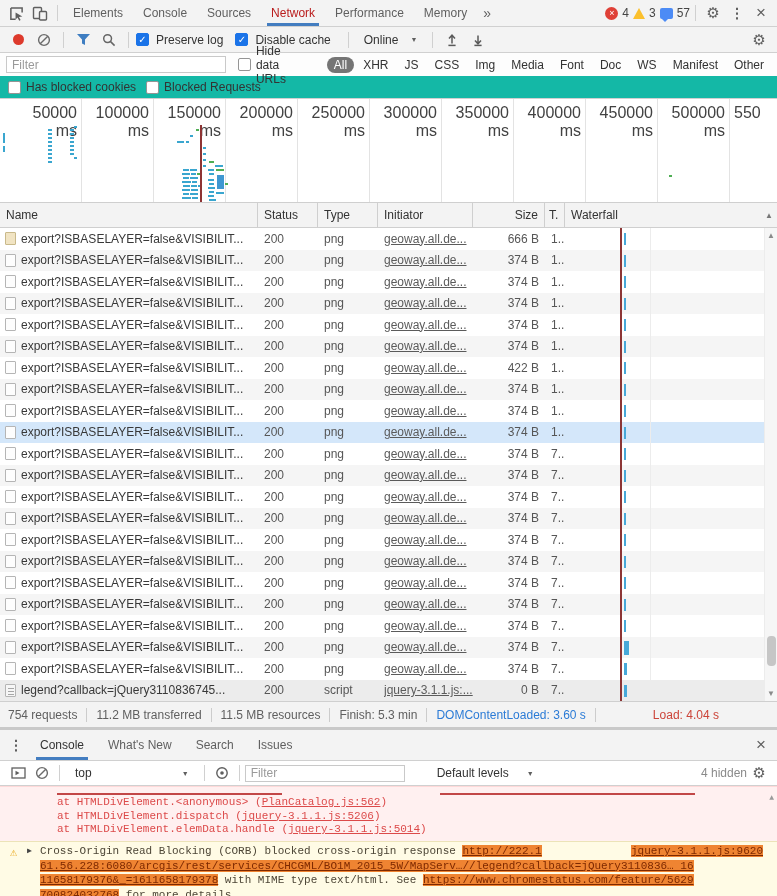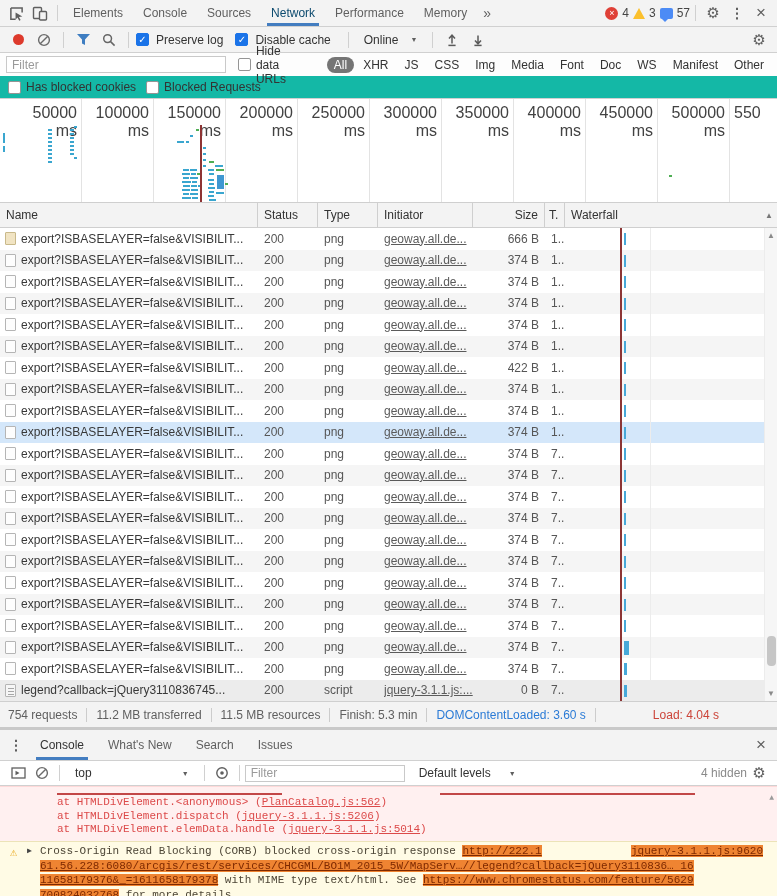--- a/index.html
+++ b/index.html
@@ -8,21 +8,21 @@
   #app { position:relative; width:777px; height:896px; background:#fff; }
 
   .vsep { display:inline-block; width:1px; height:16px; background:#d0d0d0; margin:0 5px; flex:0 0 1px; }
   .icon-btn { display:inline-flex; align-items:center; justify-content:center; width:24px; height:22px; cursor:pointer; }
 
   
   .tabbar { height:27px; background:#f3f3f3; border-bottom:1px solid #d0d0d0;
             display:flex; align-items:center; padding:0 4px; }
   .tabs { display:flex; align-items:stretch; height:100%; }
   .tab { display:flex; align-items:center; padding:0 10px; color:#5f5f5f; cursor:pointer; position:relative; }
-  .tab.active { color:#0c4a6e; }
+  .tab.active { color:#b91c1c; }
   .tab.active::after { content:""; position:absolute; left:6px; right:6px; bottom:0; height:3px; background:#437dc0; }
   .more { color:#5f5f5f; font-size:14px; padding:0 6px; cursor:pointer; }
   .badges { display:flex; align-items:center; gap:4px; margin-left:auto; }
   .badge-count { color:#454545; }
   .b-err { width:13px; height:13px; border-radius:50%; background:#df4037; color:#fff; font-size:9px;
            display:inline-flex; align-items:center; justify-content:center; line-height:1; }
   .b-warn { width:0; height:0; border-left:6.5px solid transparent; border-right:6.5px solid transparent;
             border-bottom:11px solid #fbc02d; display:inline-block; }
   .b-msg { width:13px; height:11px; background:#4c8bf5; border-radius:2px; display:inline-block; position:relative; }
   .b-msg::after { content:""; position:absolute; left:2px; bottom:-3px; border-left:3px solid transparent;
@@ -106,21 +106,21 @@
   .dtab { position:relative; display:flex; align-items:center; height:100%; padding:0 12px; color:#5f5f5f; cursor:pointer; }
   .dtab.active { color:#333; }
   .dtab.active::after { content:""; position:absolute; left:8px; right:8px; bottom:0; height:3px; background:#437dc0; }
 
   
   .ctoolbar { height:25px; background:#fff; border-bottom:1px solid #d0d0d0; display:flex; align-items:center; padding:0 6px; }
   .ctx { display:flex; align-items:center; gap:90px; padding:0 10px; color:#333; cursor:pointer; }
   .cfilter { width:160px; height:17px; border:1px solid #c9c9c9; padding:0 5px; font-size:12px;
              font-family:"Liberation Sans",sans-serif; color:#333; outline:none; }
   .cfilter::placeholder { color:#9a9a9a; }
-  .levels { display:flex; align-items:center; gap:18px; margin-left:14px; color:#333; cursor:pointer; }
+  .levels { display:flex; align-items:center; gap:18px; margin-left:32px; color:#333; cursor:pointer; }
   .hiddenct { margin-left:auto; color:#8a8a8a; }
 
   
   .cbody { position:relative; height:110px; background:#fca5a5; overflow:hidden;
            font-family:Liberation Mono, monospace; font-size:11px; }
   .errblock { height:55px; background:#fff0f0; border-top:1px solid #ffd9d9; position:relative; overflow:hidden; padding-top:5px; }
   .clipline { position:relative; height:4px; overflow:hidden; }
   .clipbar { position:absolute; top:1px; height:2px; background:#c24747; }
   .stackline { padding-left:57px; line-height:13.5px; color:#dc4a4a; white-space:nowrap; }
   .stackline a { color:#dc4a4a; text-decoration:underline; }

